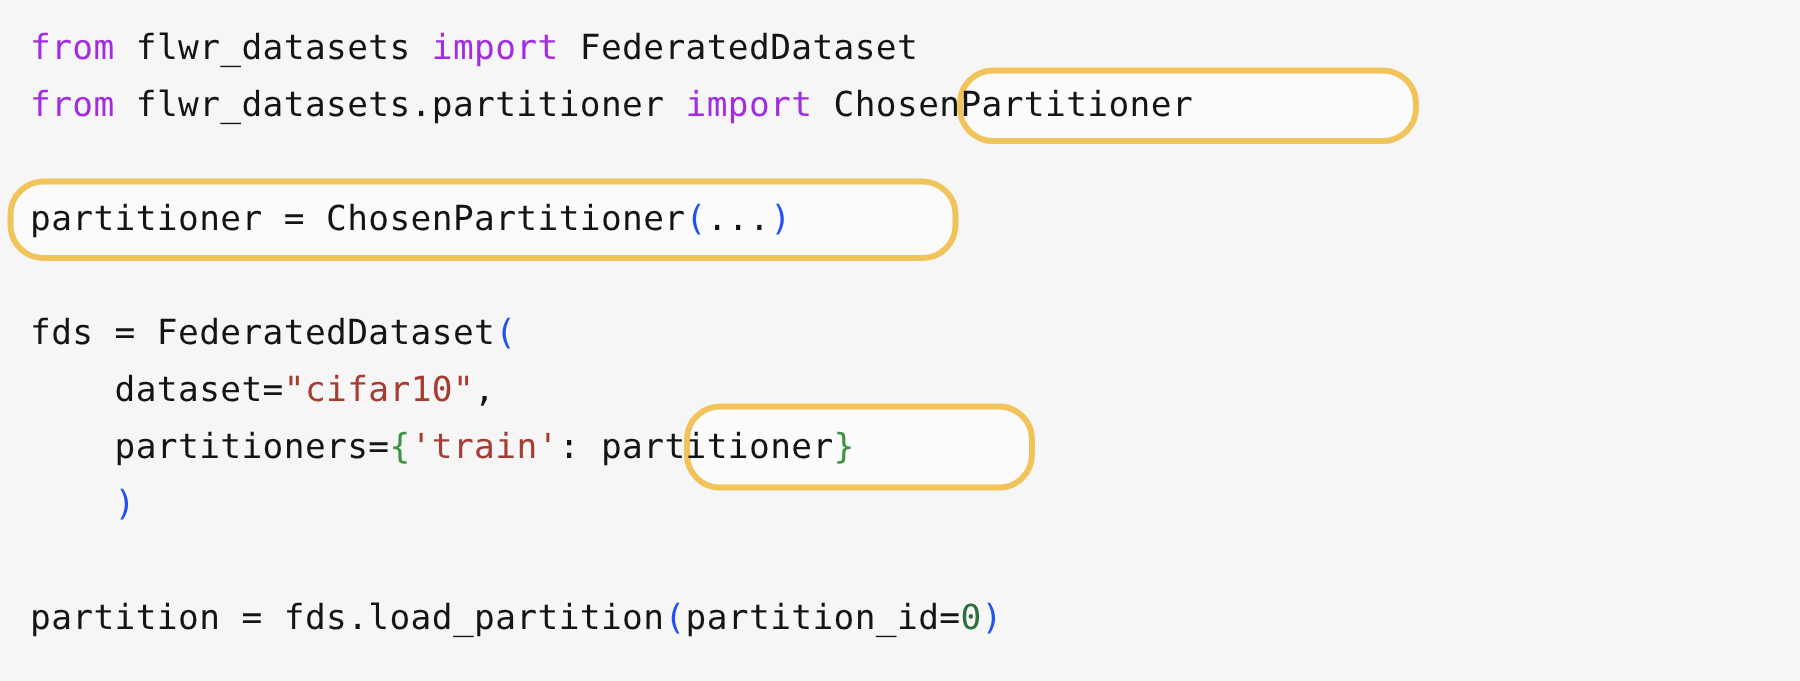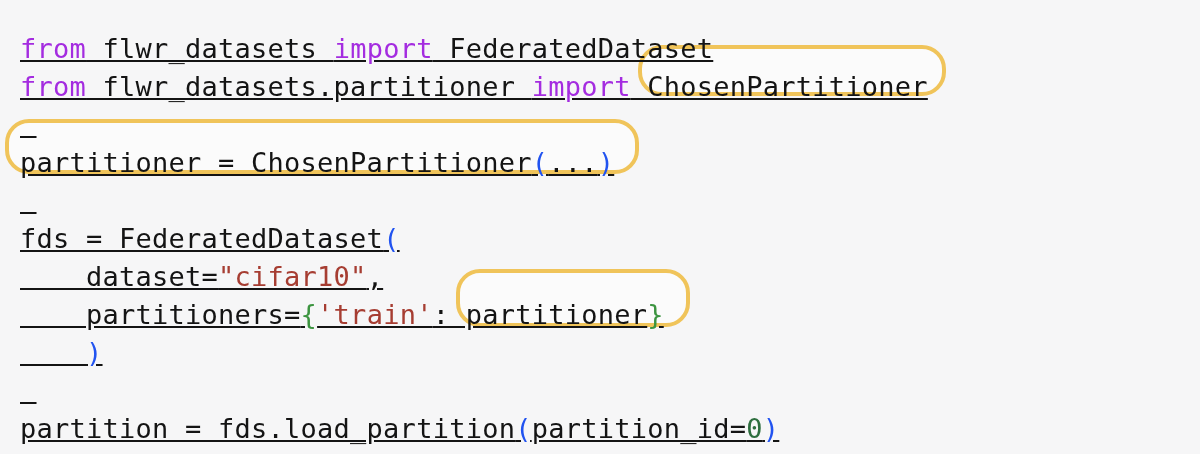--- a/index.html
+++ b/index.html
@@ -6,28 +6,27 @@
   .canvas{
     position:relative;
     width:1200px;height:454px;
     background:#f6f6f7;
     overflow:hidden;
     font-family:"DejaVu Sans Mono","Liberation Mono",monospace;
   }
   
   .code{
     position:absolute;
-    left:20px;top:30px;
+    left:20px;top:13px;
     z-index:2;
-    font-size:27px;
+    font-size:23px;
     letter-spacing:0.25px;
     line-height:38px;
     white-space:pre;
     color:#141414;
-    text-decoration:underline;
   }
   .code-line{height:38px;}
   
   .hl{
     position:absolute;
     z-index:1;
     border:4px solid #f0c45a;
     border-radius:24px;
     background:rgba(255,255,255,0.55);
     box-sizing:border-box;

